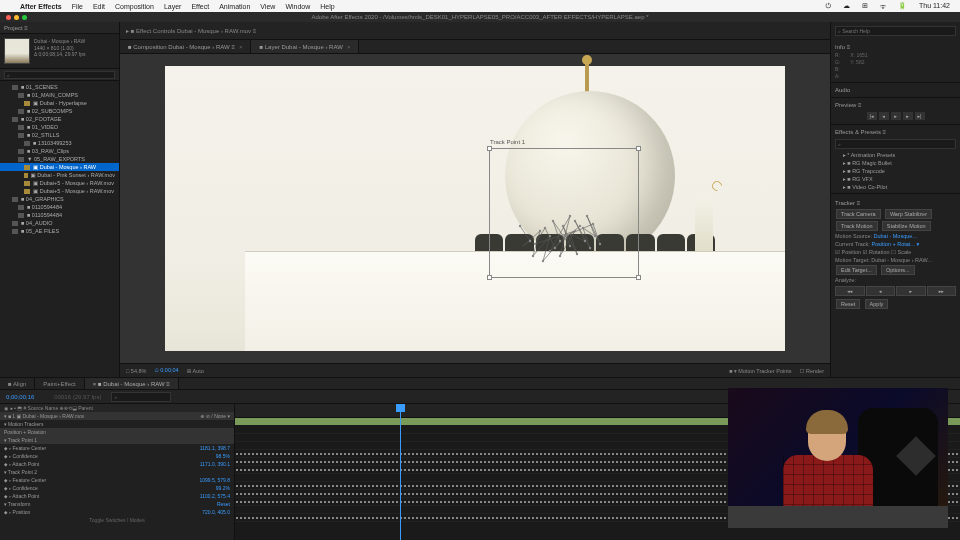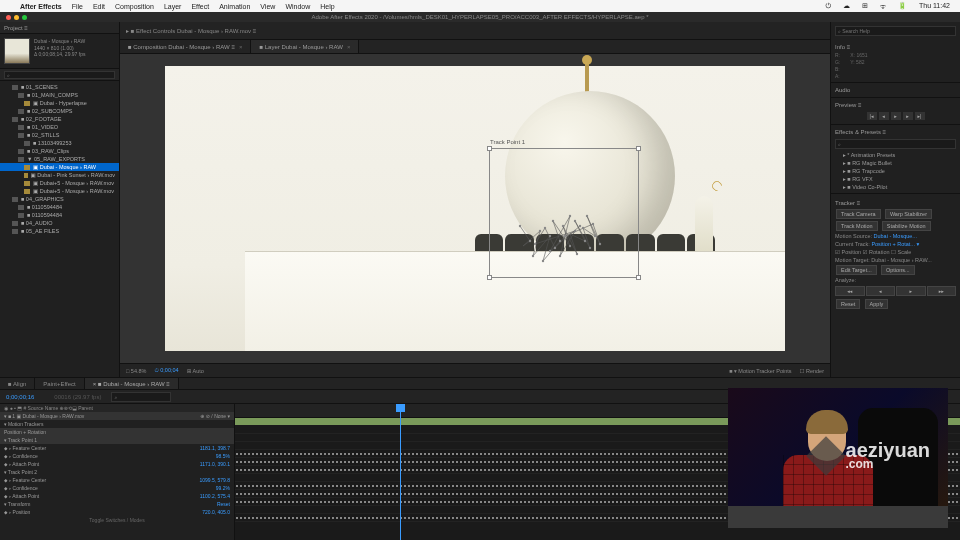--- a/index.html
+++ b/index.html
@@ -480,21 +480,20 @@
       <div class="kf-row"></div>
       <div class="kf-row">
           <div class="kf-dots"></div>
         </div>
     </div>
   </div>
 </div>
 
 <div class="watermark">
   <div class="wm-logo"></div>
-  <div class="wm-text"><span>aeziyuan</span><small>.com</small></div>
 </div>
 
 <div class="webcam">
   <div class="chair"></div>
   <div class="person">
     <div class="torso">
         <div class="plaid"></div>
       </div>
     <div class="head"></div>
     <div class="hair"></div>

